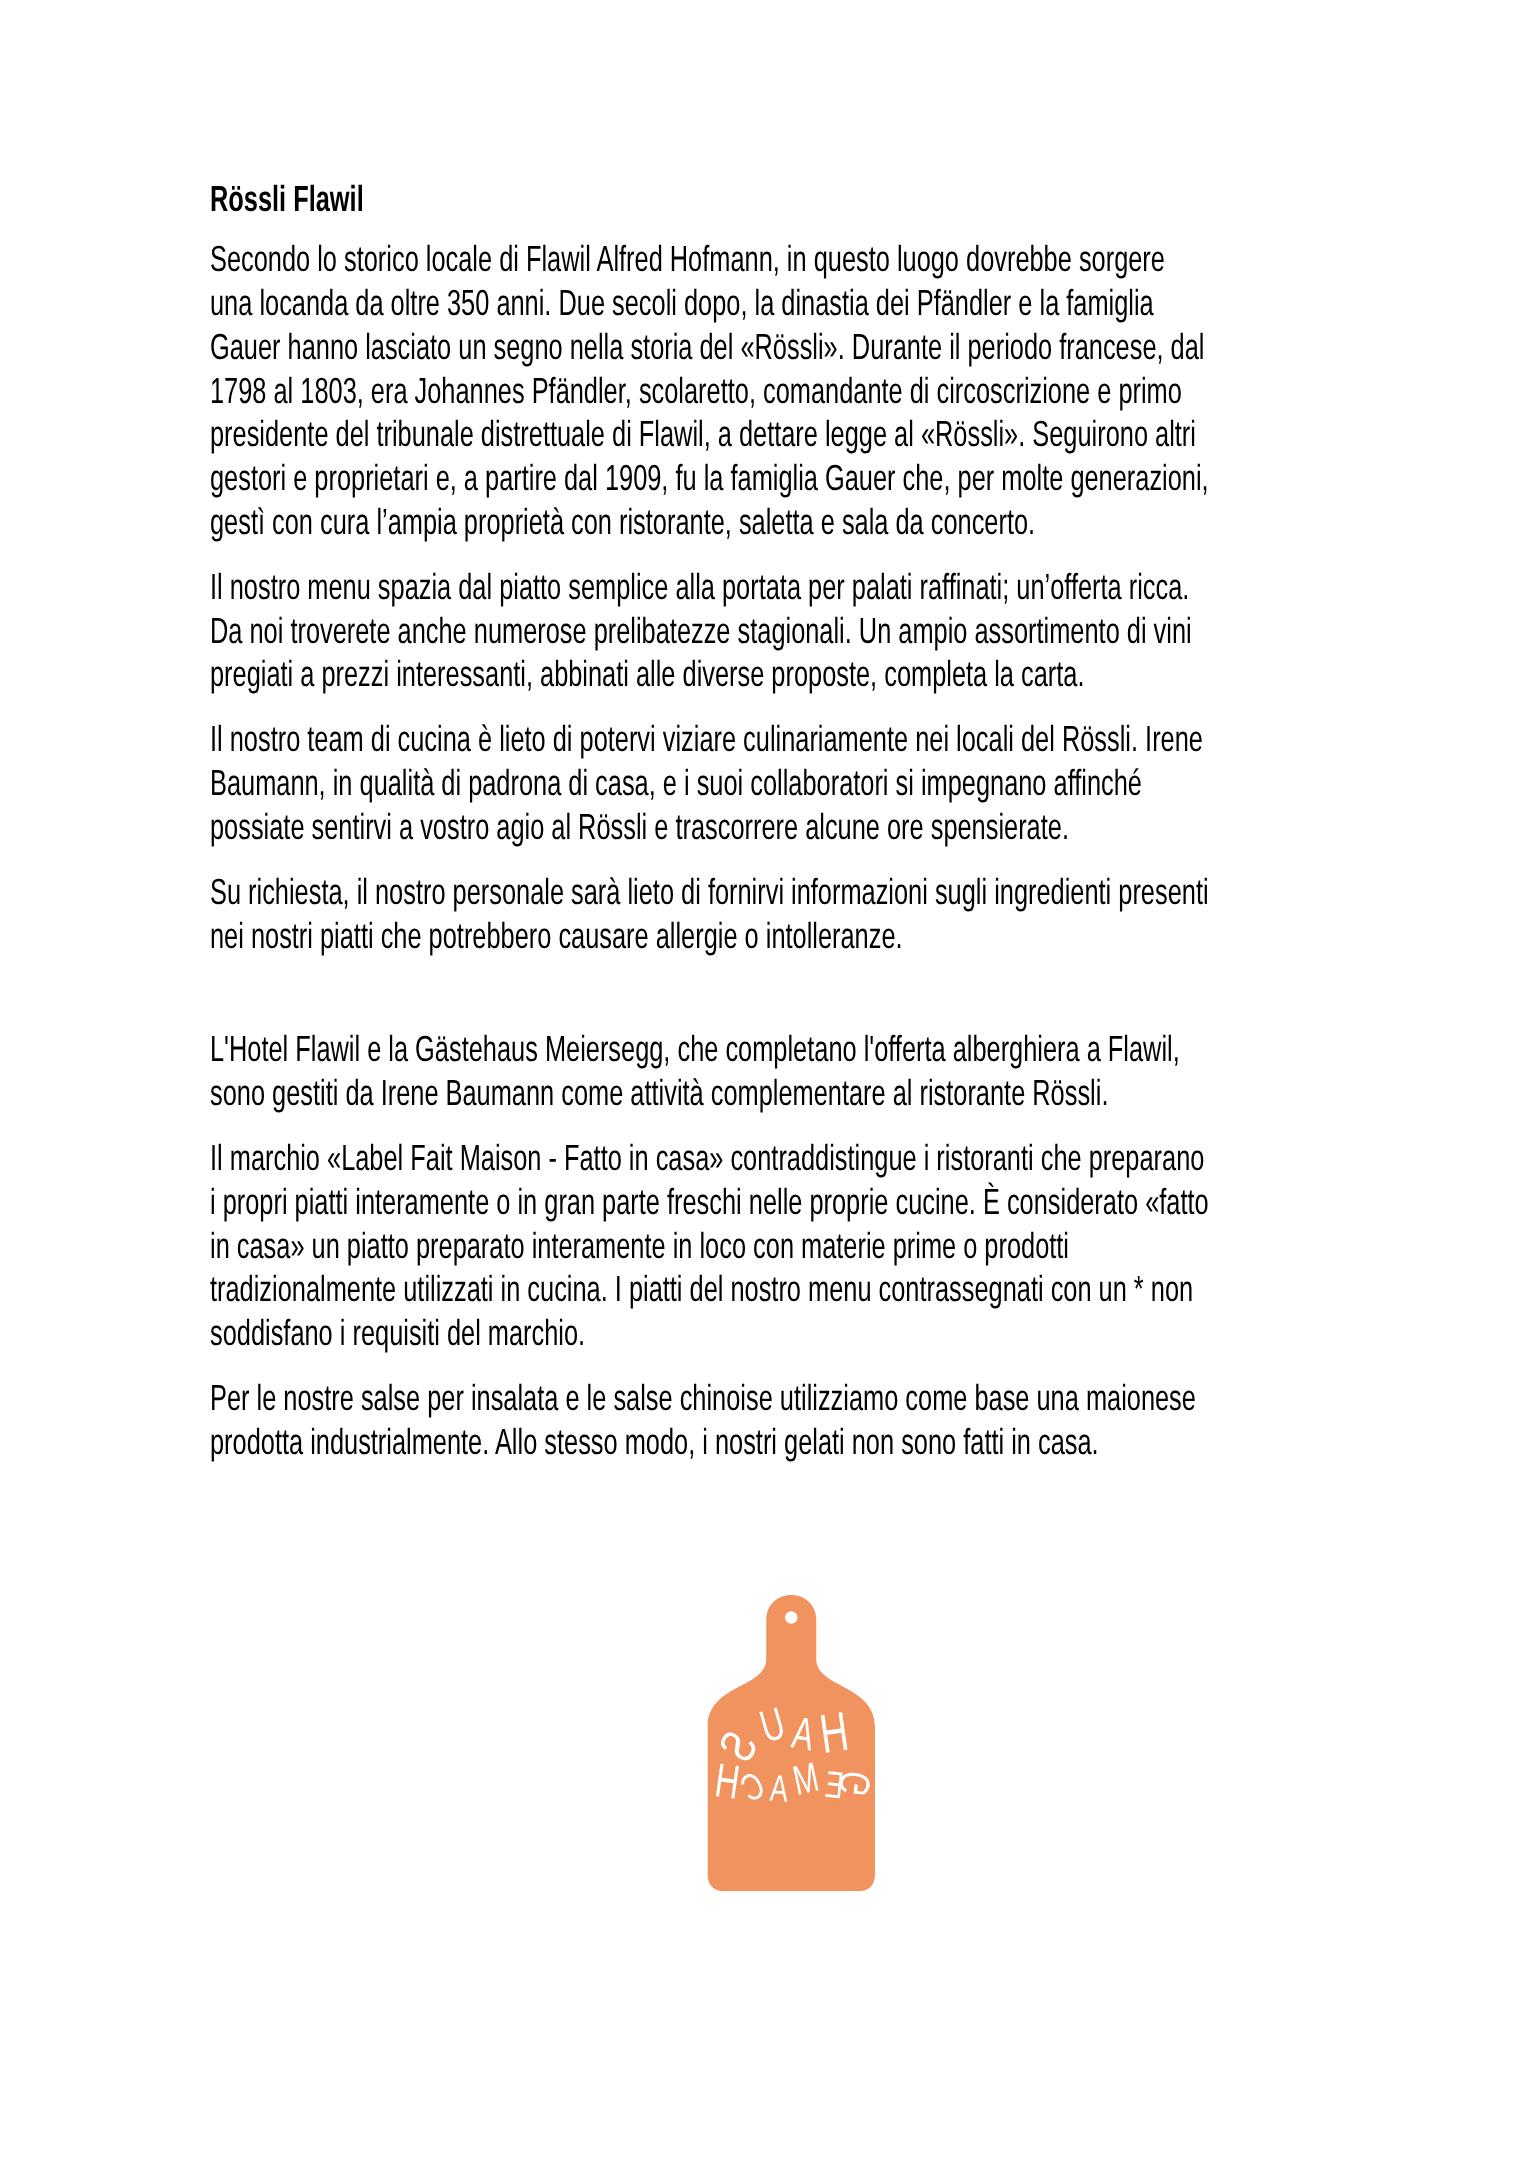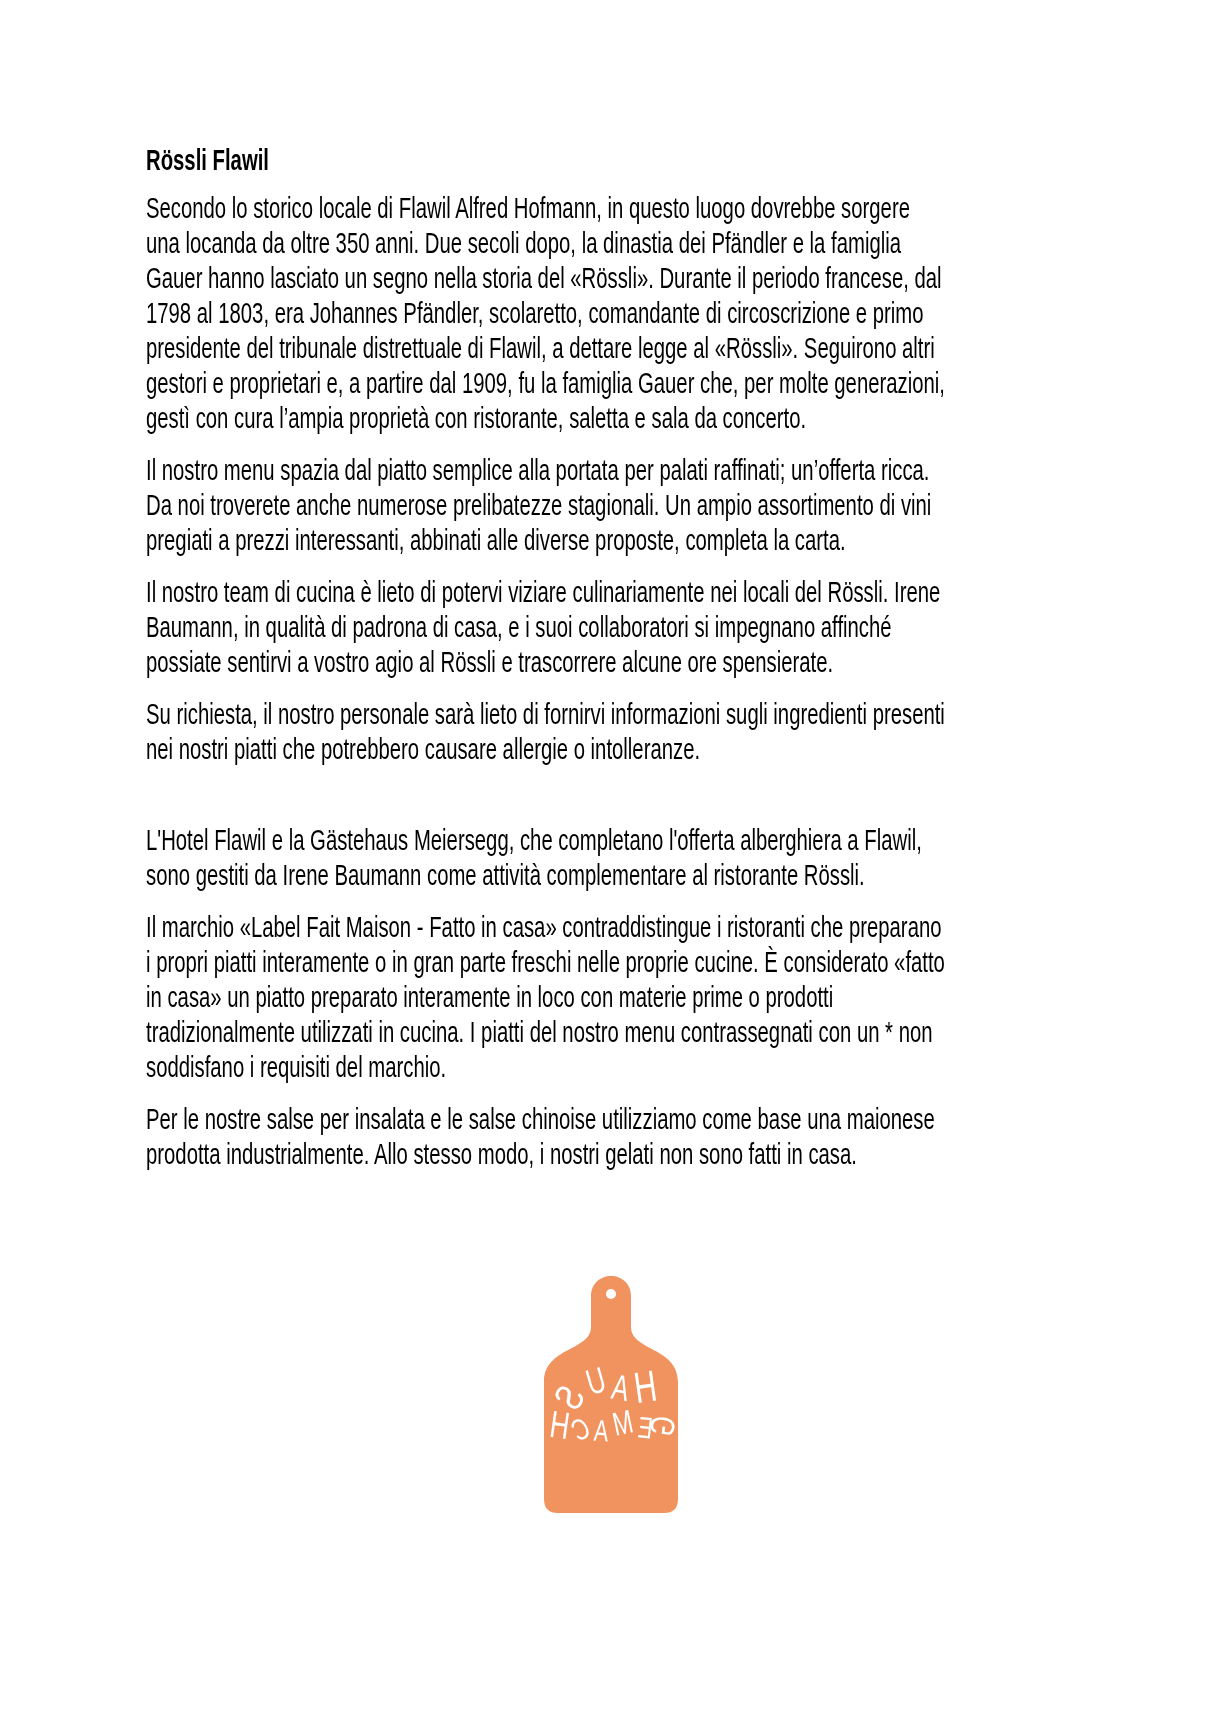--- a/index.html
+++ b/index.html
@@ -11,20 +11,21 @@
     height: 1728px;
     position: relative;
     background: #ffffff;
     overflow: hidden;
     font-family: "Liberation Sans", sans-serif;
     color: #000000;
   }
   .page {
     position: absolute;
     inset: 0;
+    margin-left: 22px;
   }
   
   .text-block {
     position: absolute;
     left: 146px;
     top: 143px;
     width: 1420px;
     transform: scaleX(0.70);
     transform-origin: 0 0;
     font-size: 29px;

